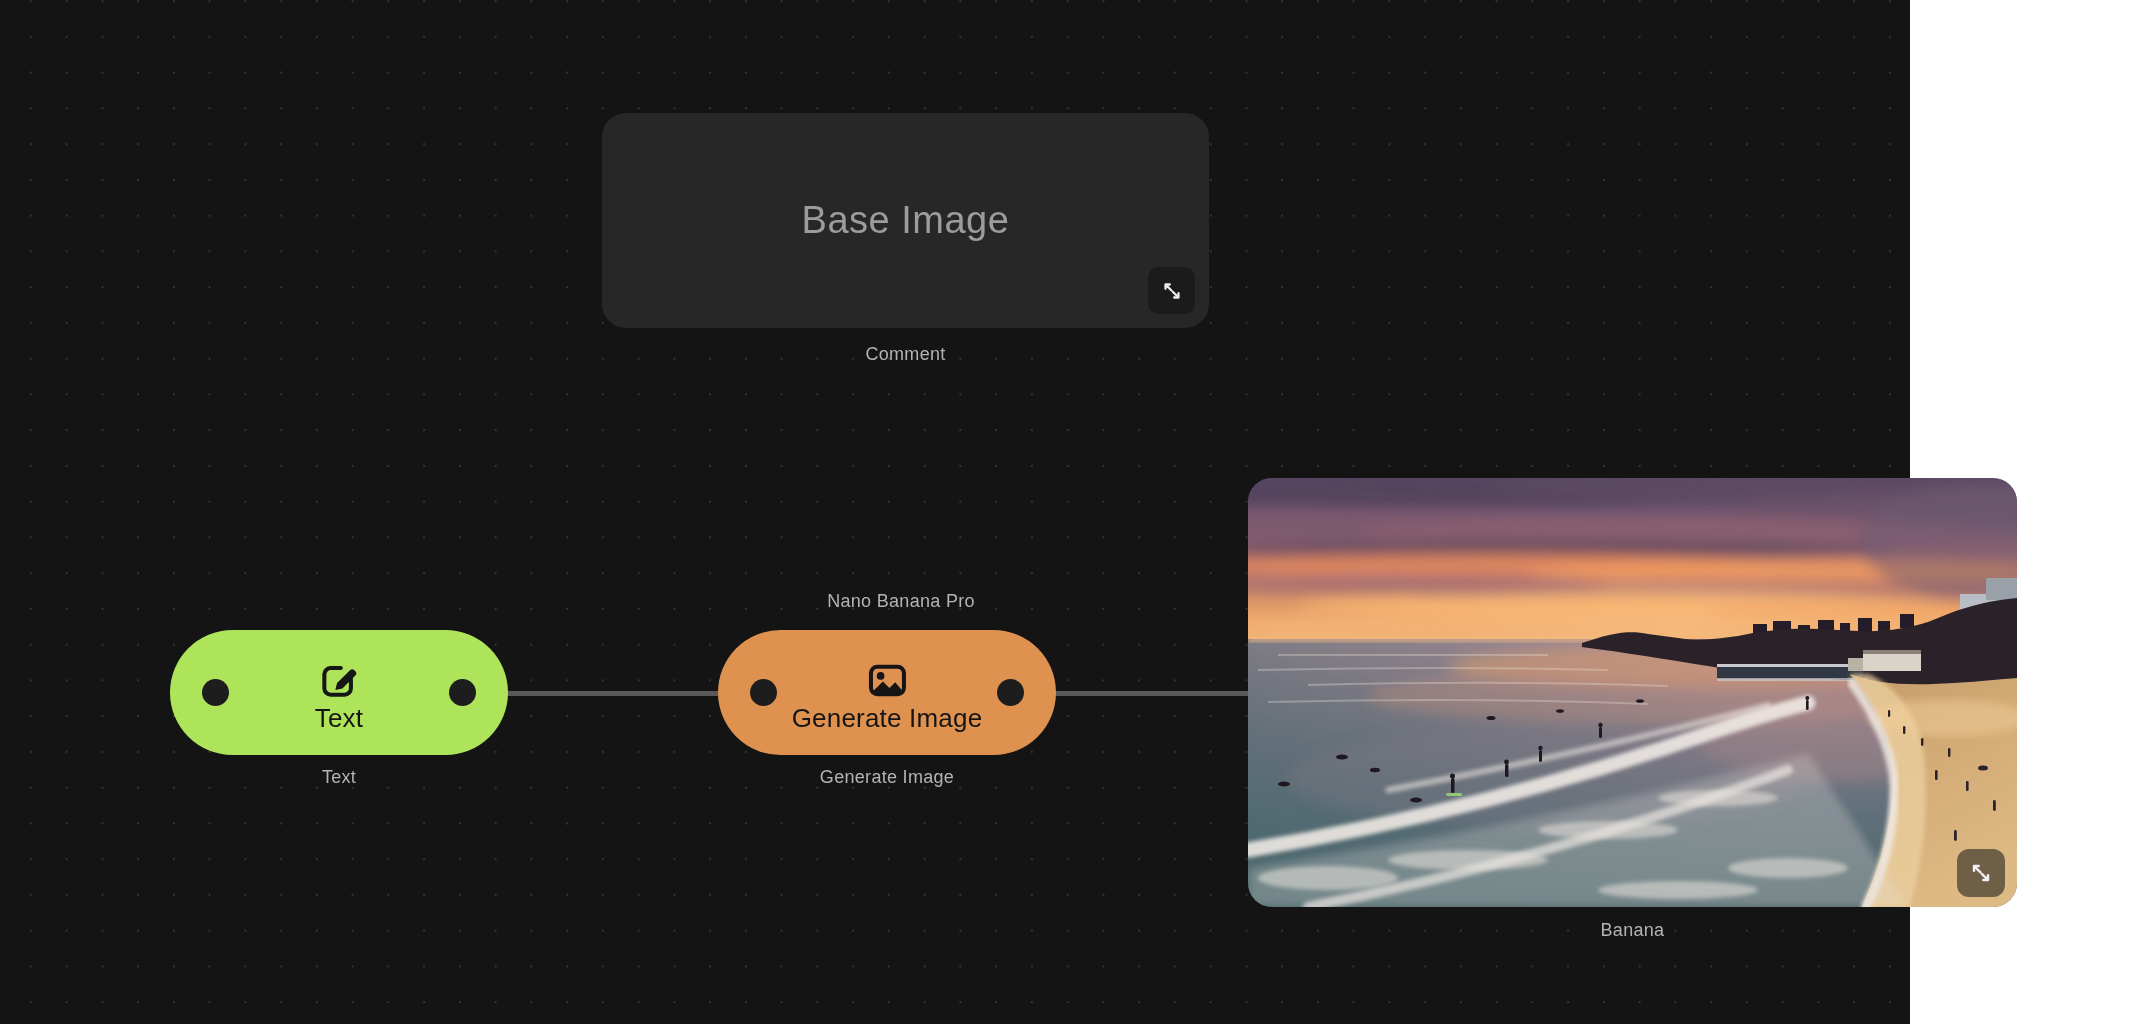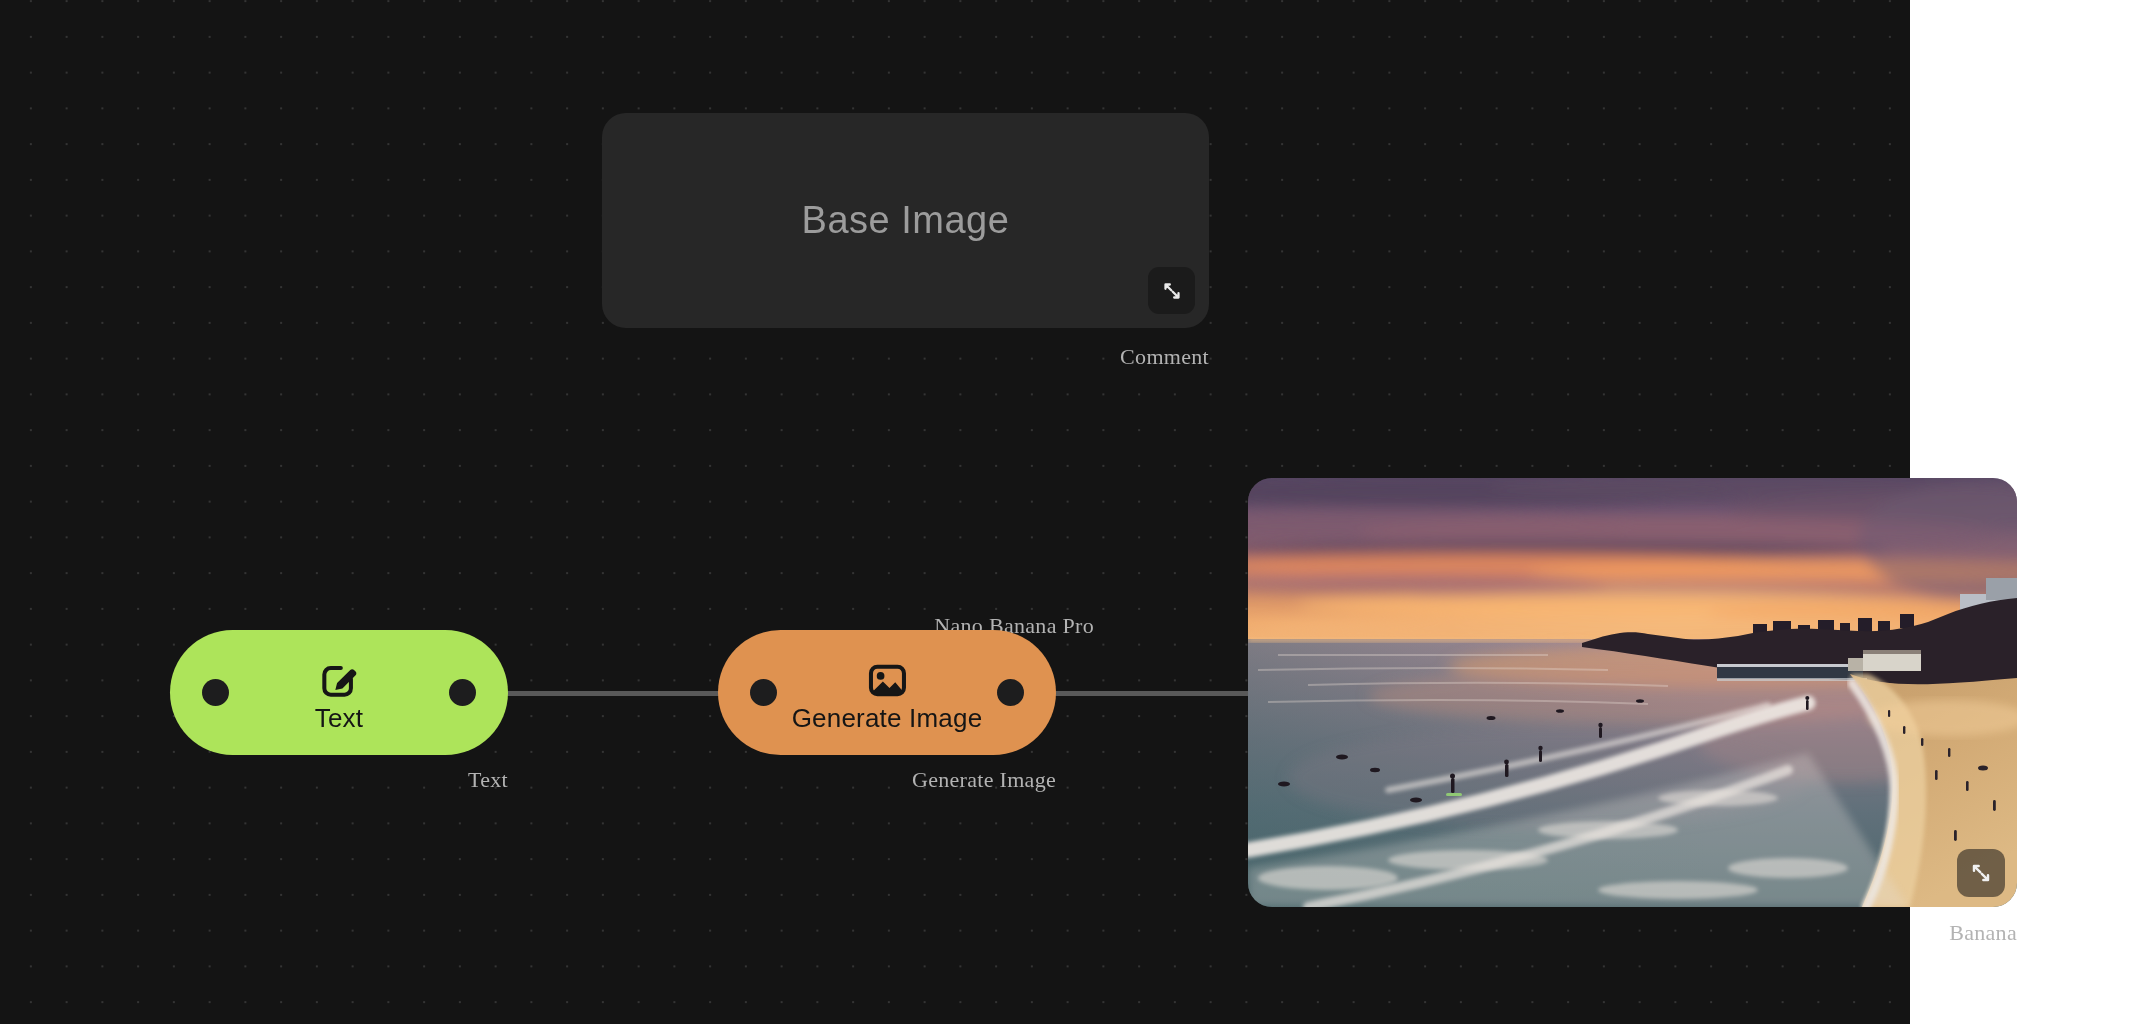--- a/index.html
+++ b/index.html
@@ -52,22 +52,22 @@
   }
   .port {
     position:absolute; width:27px; height:27px; border-radius:50%;
     background:#1d1d1e; top:49px;
   }
   .port-left  { left:32px; }
   .port-right { right:32px; }
 
   
   .node-caption, .node-header {
-    position:absolute; text-align:right; color:#b3b3b3; font-size:22px;
-    letter-spacing:0.3px; z-index:2;font-family:Liberation Serif, serif;
+    position:absolute; text-align:center; color:#b3b3b3; font-size:18px;
+    letter-spacing:0.3px; z-index:2;
   }
 
   
   .viewer-node {
     position:absolute; left:1248px; top:478px; width:769px; height:429px;
     border-radius:24px; overflow:hidden; z-index:2;
   }
   .viewer-node svg.photo { width:769px; height:429px; display:block; }
   .viewer-expand {
     position:absolute; right:12px; bottom:10px; width:48px; height:48px;
@@ -104,21 +104,21 @@
           <path d="M26 11H15c-3.9 0-7 3.1-7 7v15c0 3.9 3.1 7 7 7h15c3.9 0 7-3.1 7-7V23" fill="none" stroke="#161616" stroke-width="4.4" stroke-linecap="round"></path>
           <path d="M20 35l1.9-7.6L36.3 13c1.1-1.1 3-1.1 4.1 0l1.7 1.7c1.1 1.1 1.1 3 0 4.1L27.7 33.2z" fill="#161616"></path>
         </svg>
       </span>
       <span class="pill-label">Text</span>
     </div>
     <span class="port port-right"></span>
   </div>
   <div class="node-caption" style="left:170px; top:767px; width:338px;">Text</div>
 
-  <div class="node-header" style="left:756px; top:591px; width:338px;margin-top:22px;">Nano Banana Pro</div>
+  <div class="node-header" style="left:732px; top:591px; width:338px;">Nano Banana Pro</div>
   <div class="pill-node pill-orange">
     <span class="port port-left"></span>
     <div class="pill-content">
       <span>
         <svg viewBox="0 0 48 48">
           <rect x="6.5" y="9.5" width="36" height="30" rx="7" fill="none" stroke="#161616" stroke-width="4.4"></rect>
           <circle cx="17" cy="19.5" r="4.2" fill="#161616"></circle>
           <path d="M9 36 L19.5 25.5 l7.2 7.2 L33 26.5 l7.5 9 v0.5c0 2.2-1.8 4-4 4h-23c-2.2 0-4-1.8-4-4z" fill="#161616"></path>
         </svg>
       </span>

